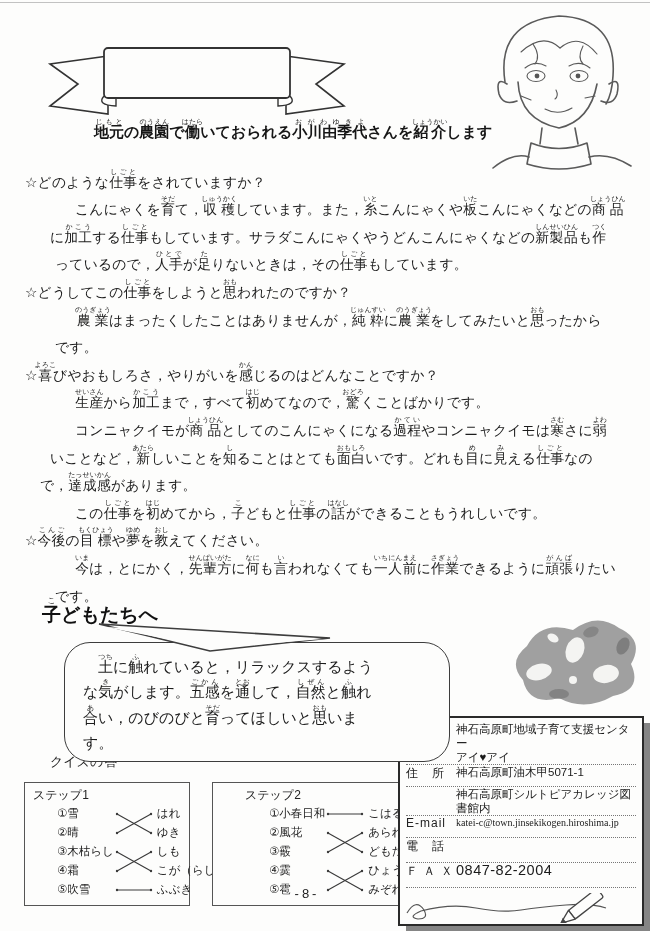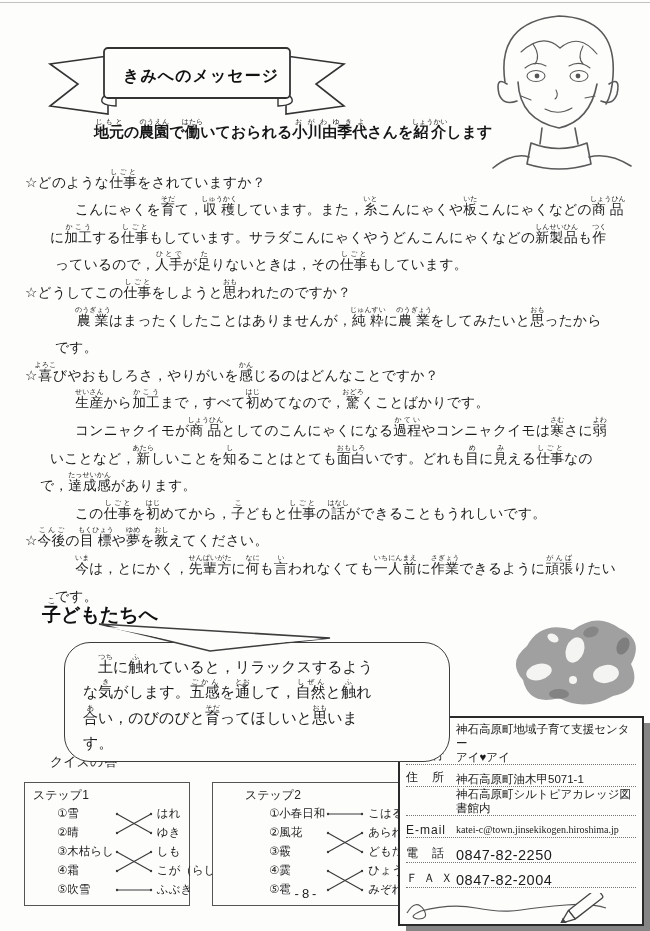--- a/index.html
+++ b/index.html
@@ -70,21 +70,21 @@
   .connector line{stroke:#3a3a3a;stroke-width:1.1;}
   .connector circle{fill:#3a3a3a;}
   .col-right{flex:1;padding-left:3px;}
 
   .contact-box{
     position:absolute;left:398px;top:716px;width:230px;height:176px;
     border:2.5px solid #2a2a2a;background:#fdfdfc;
     box-shadow:7px 6px 0 -1px #858585;
     padding:4px 6px 26px 6px;
   }
-  .c-row{display:flex;border-bottom:1px dotted #777;align-items:flex-end;min-height:21px;}
+  .c-row{display:flex;border-bottom:1px dotted #777;align-items:flex-start;min-height:21px;}
   .c-label{width:50px;flex:none;font-size:12px;color:#222;letter-spacing:1px;}
   .c-val{flex:1;font-size:11.5px;line-height:14px;color:#1a1a1a;}
   .c-row.small .c-val{font-size:10px;font-family:Liberation Serif, serif;}
   .c-row.big{min-height:24px;}
   .c-row.big .c-val{font-size:14.5px;letter-spacing:.5px;}
   .doodle{position:absolute;left:4px;bottom:1px;width:218px;height:30px;}
 
   .page-number{
     position:absolute;left:247px;top:886px;width:120px;text-align:center;
     font-size:13px;letter-spacing:3px;color:#222;
@@ -98,21 +98,20 @@
 <div class="page">
   <div class="top-rule"></div>
 
   <svg class="banner" viewBox="0 0 302 84">
     <polygon points="62,22 4,30 32,50 4,72 62,80" fill="#fdfdfc" stroke="#333" stroke-width="1.6"></polygon>
     <polygon points="240,22 298,30 270,50 298,72 240,80" fill="#fdfdfc" stroke="#333" stroke-width="1.6"></polygon>
     <path d="M58,62 q-8,9 12,10 l0,-10" fill="#fdfdfc" stroke="#333" stroke-width="1.4"></path>
     <path d="M244,62 q8,9 -12,10 l0,-10" fill="#fdfdfc" stroke="#333" stroke-width="1.4"></path>
     <rect x="58" y="14" width="186" height="50" rx="4" fill="#fdfdfc" stroke="#333" stroke-width="1.8"></rect>
   </svg>
-  <div class="banner-label">きみへのメッセージ</div>
 
   <svg class="portrait" viewBox="0 0 187 168">
     <path class="sk" d="M42,78 Q33,18 96,12 Q154,14 150,72 Q149,90 143,100"></path>
     <path class="sk" d="M55,78 Q57,116 96,124 Q127,117 134,80"></path>
     <path class="sk2" d="M58,48 Q80,28 97,44"></path>
     <path class="sk2" d="M97,44 Q116,28 134,50"></path>
     <path class="sk2" d="M70,40 Q78,52 72,60"></path>
     <path class="sk2" d="M120,42 Q114,54 120,60"></path>
     <path class="sk" d="M44,80 Q32,72 36,90 Q40,102 54,97"></path>
     <path class="sk" d="M146,80 Q158,72 154,90 Q150,102 138,97"></path>
@@ -312,23 +311,20 @@
         </div>
       </div>
       <div class="c-row small">
         <div class="c-label">E-mail</div>
         <div class="c-val">
           <div>katei-c@town.jinsekikogen.hiroshima.jp</div>
         </div>
       </div>
       <div class="c-row big">
         <div class="c-label">電　話</div>
-        <div class="c-val">
-          <div>0847-82-2250</div>
-        </div>
       </div>
       <div class="c-row big">
         <div class="c-label">Ｆ Ａ Ｘ</div>
         <div class="c-val">
           <div>0847-82-2004</div>
         </div>
       </div>
       <svg class="doodle" viewBox="0 0 218 30">
       <path d="M3,20 q9,-15 17,-3 q5,9 -6,9 q-11,-2 3,-8 q30,-8 55,-3 t45,2 t45,-5 t40,3" fill="none" stroke="#555" stroke-width="1.2"></path>
       <g transform="rotate(-38 176 16)">

